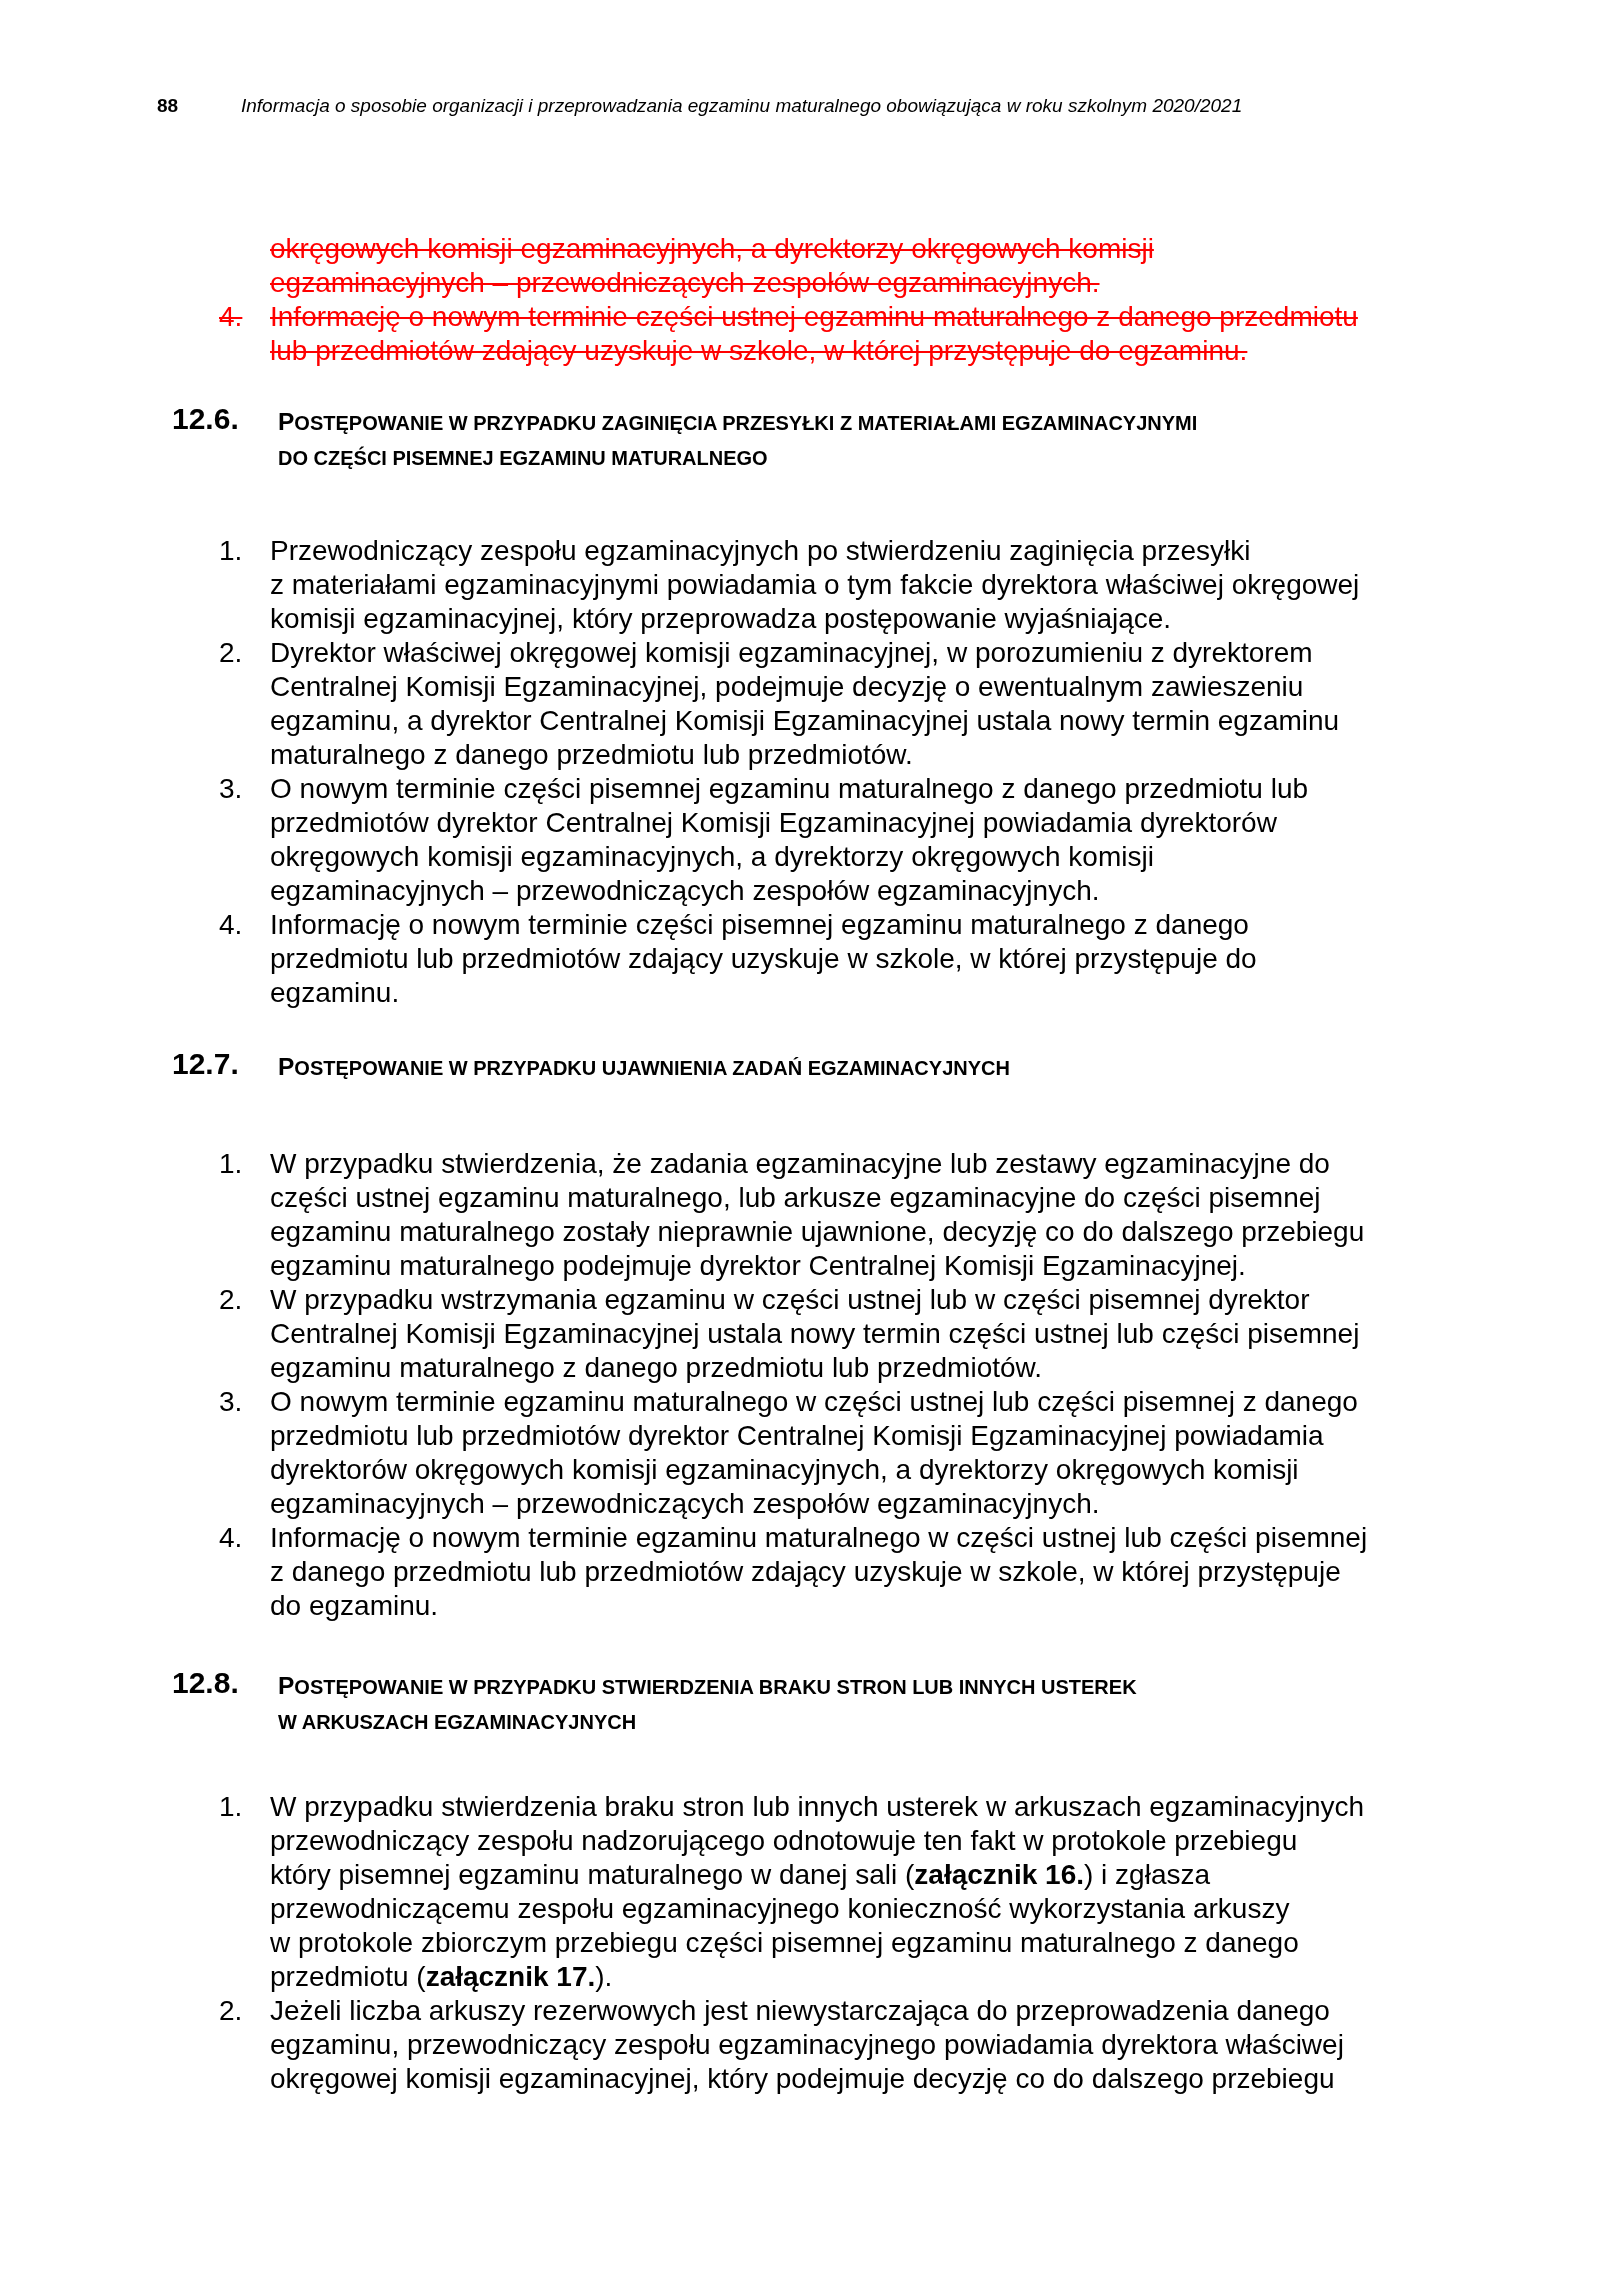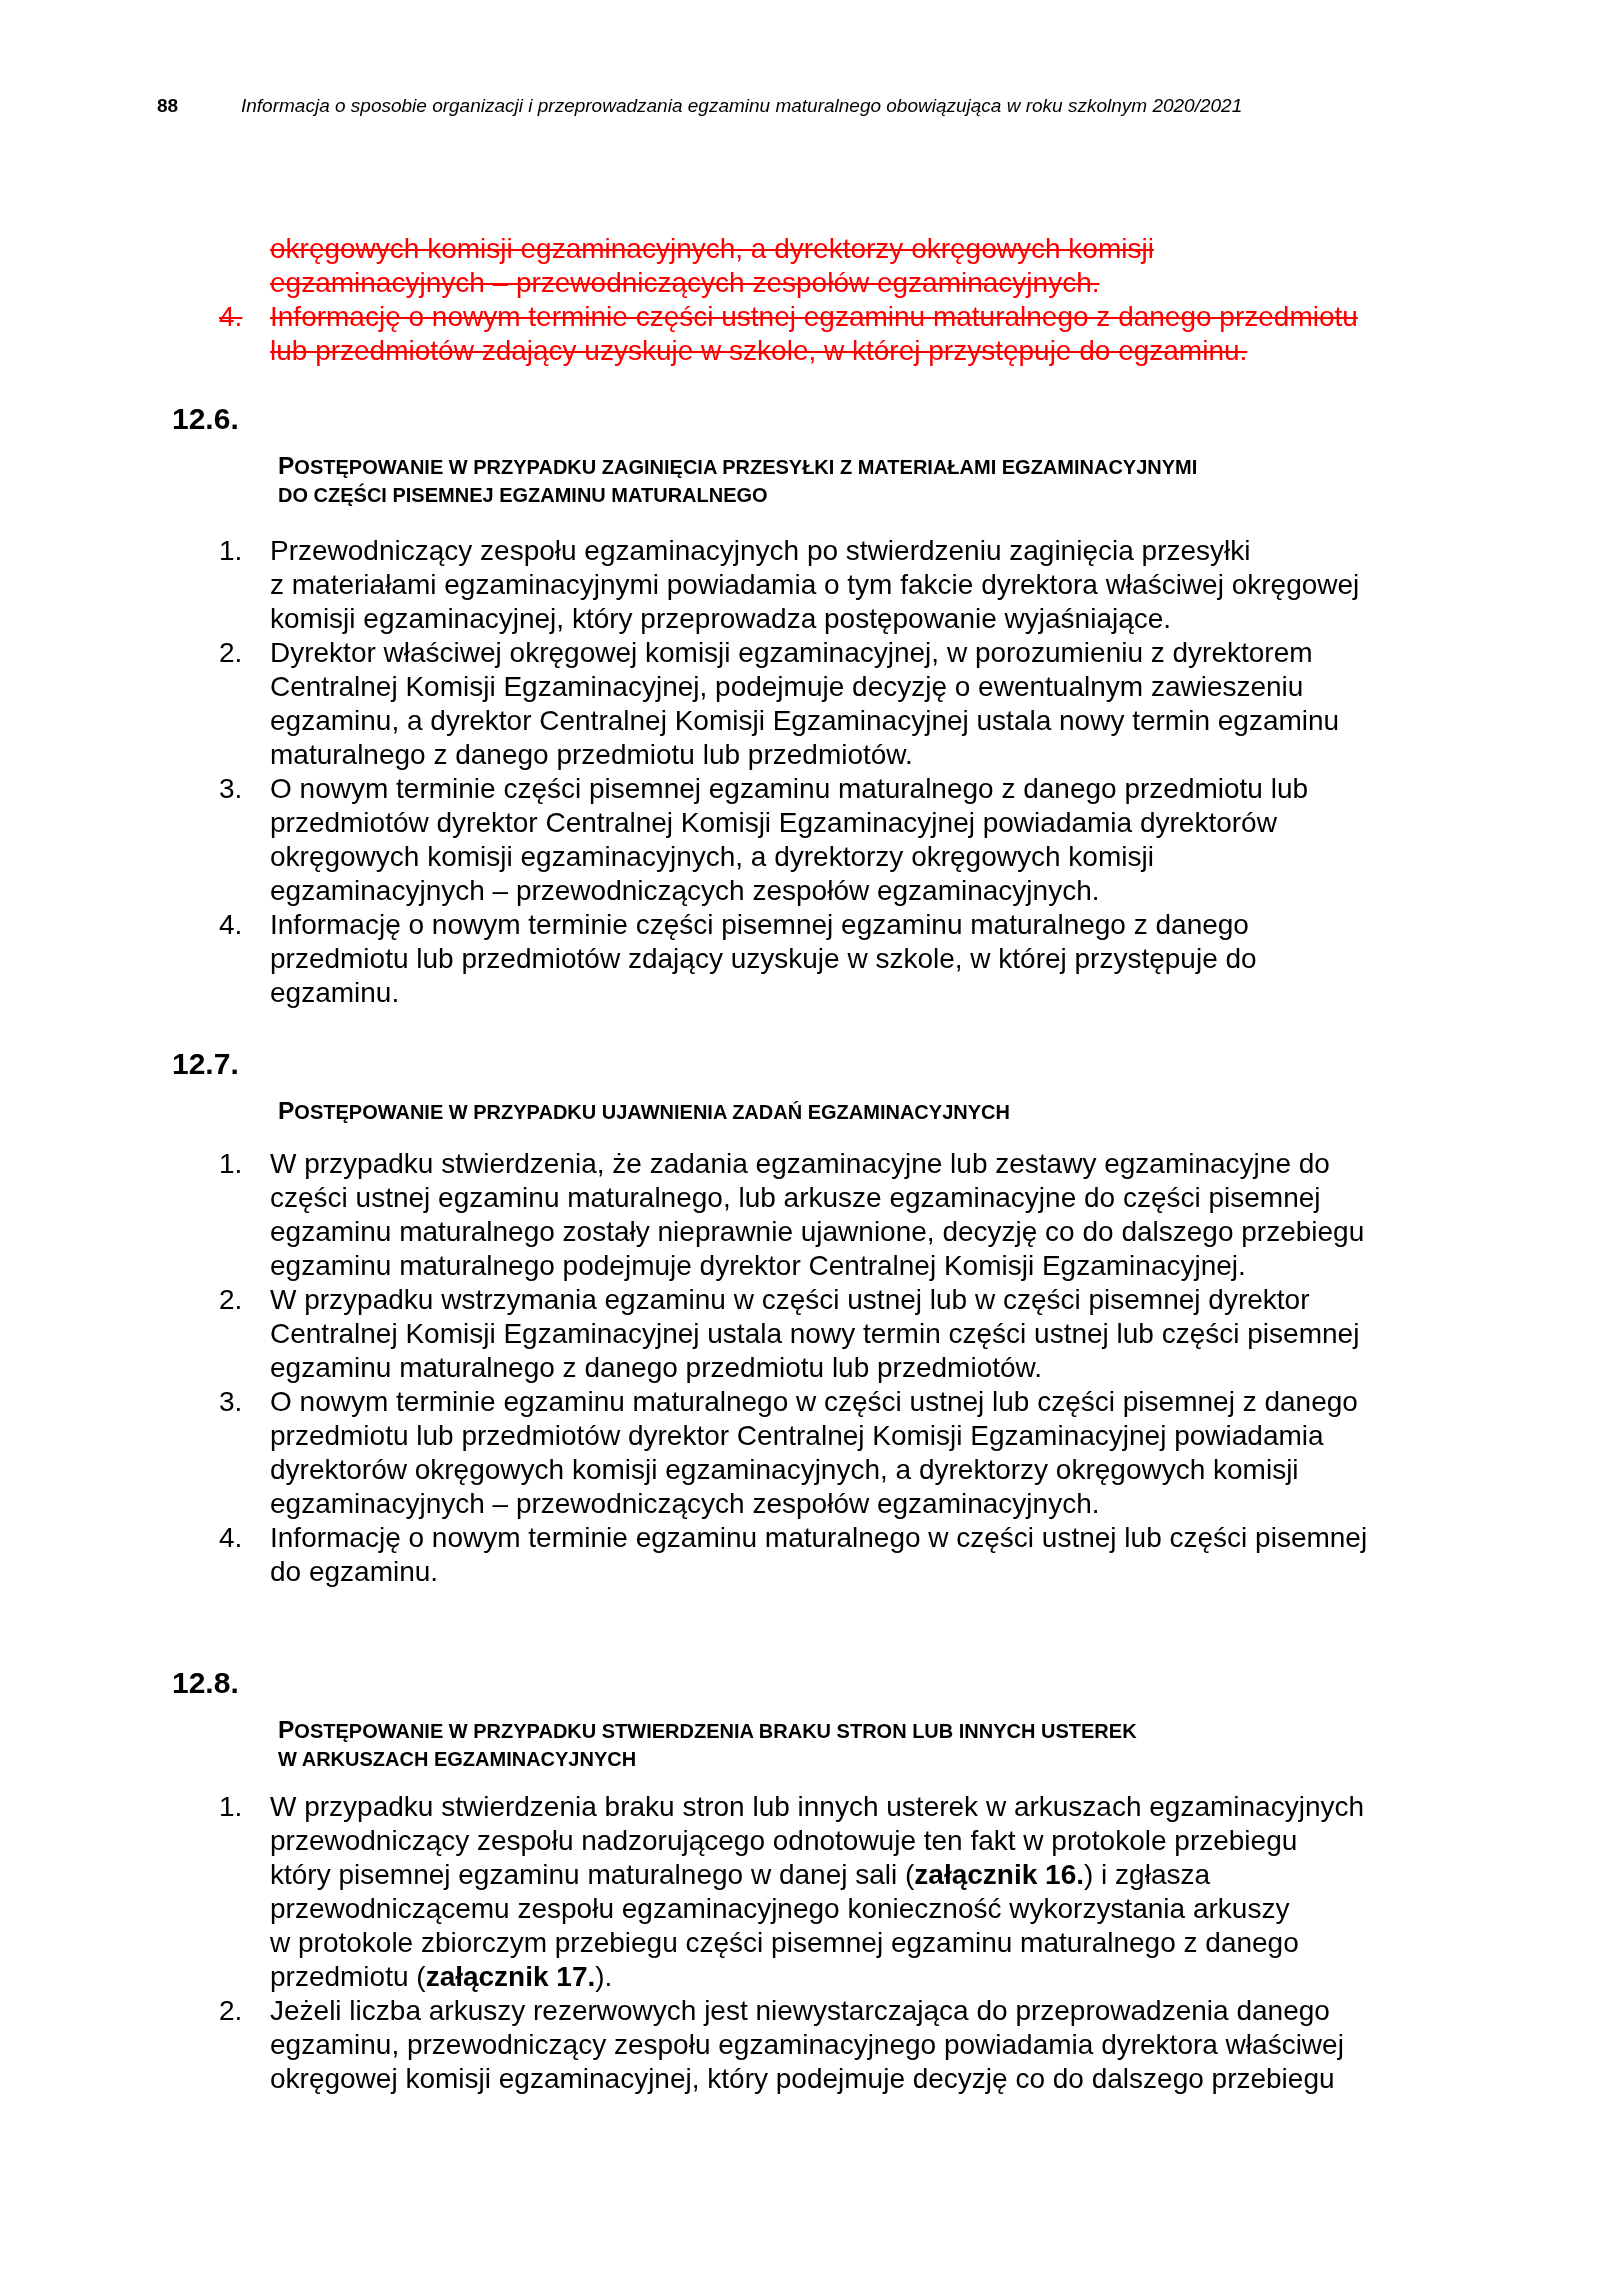--- a/index.html
+++ b/index.html
@@ -11,21 +11,21 @@
 
   .block { position: absolute; left: 0; width: 1621px; margin-top: 36px; }
   .li { position: relative; padding-left: 270px; font-size: 28px; line-height: 34px; width: 1206px; }
   .li .num { position: absolute; left: 219px; top: 0; }
 
   .struck { color: #ff0000; text-decoration: line-through; text-decoration-thickness: 2px; }
   .struck .num { text-decoration: line-through; text-decoration-thickness: 2px; }
 
   .sec { position: absolute; left: 0; width: 1621px; }
   .sec .snum { position: absolute; left: 172px; top: 0; font-weight: bold; font-size: 30px; }
-  .sec .stitle { position: absolute; left: 278px; top: 2px; font-weight: bold; font-size: 20px; line-height: 28px; width: 1176px; margin-top: 48px; }
+  .sec .stitle { position: absolute; left: 278px; top: 2px; font-weight: bold; font-size: 20px; line-height: 35px; width: 1176px; }
   .sec .stitle .big { font-size: 24.5px; }
   b { font-weight: bold; }
 </style>
 </head>
 <body>
 
 <div class="header">
   <span class="pnum">88</span>
   <span class="htitle">Informacja o sposobie organizacji i przeprowadzania egzaminu maturalnego obowiązująca w roku szkolnym 2020/2021</span>
 </div>
@@ -101,20 +101,21 @@
   <div class="li">
     <span class="num">3.</span>
     <div>O nowym terminie egzaminu maturalnego w części ustnej lub części pisemnej z danego</div>
     <div>przedmiotu lub przedmiotów dyrektor Centralnej Komisji Egzaminacyjnej powiadamia</div>
     <div>dyrektorów okręgowych komisji egzaminacyjnych, a dyrektorzy okręgowych komisji</div>
     <div>egzaminacyjnych – przewodniczących zespołów egzaminacyjnych.</div>
   </div>
   <div class="li">
     <span class="num">4.</span>
     <div>Informację o nowym terminie egzaminu maturalnego w części ustnej lub części pisemnej</div>
+    <div>z danego przedmiotu lub przedmiotów zdający uzyskuje w szkole, w której przystępuje</div>
     <div>do egzaminu.</div>
   </div>
 </div>
 
 <div class="sec" style="top:1666px;">
   <span class="snum">12.8.</span>
   <div class="stitle">
     <div><span class="big">P</span><span>OSTĘPOWANIE W PRZYPADKU STWIERDZENIA BRAKU STRON LUB INNYCH USTEREK</span></div>
     <div>W ARKUSZACH EGZAMINACYJNYCH</div>
   </div>

